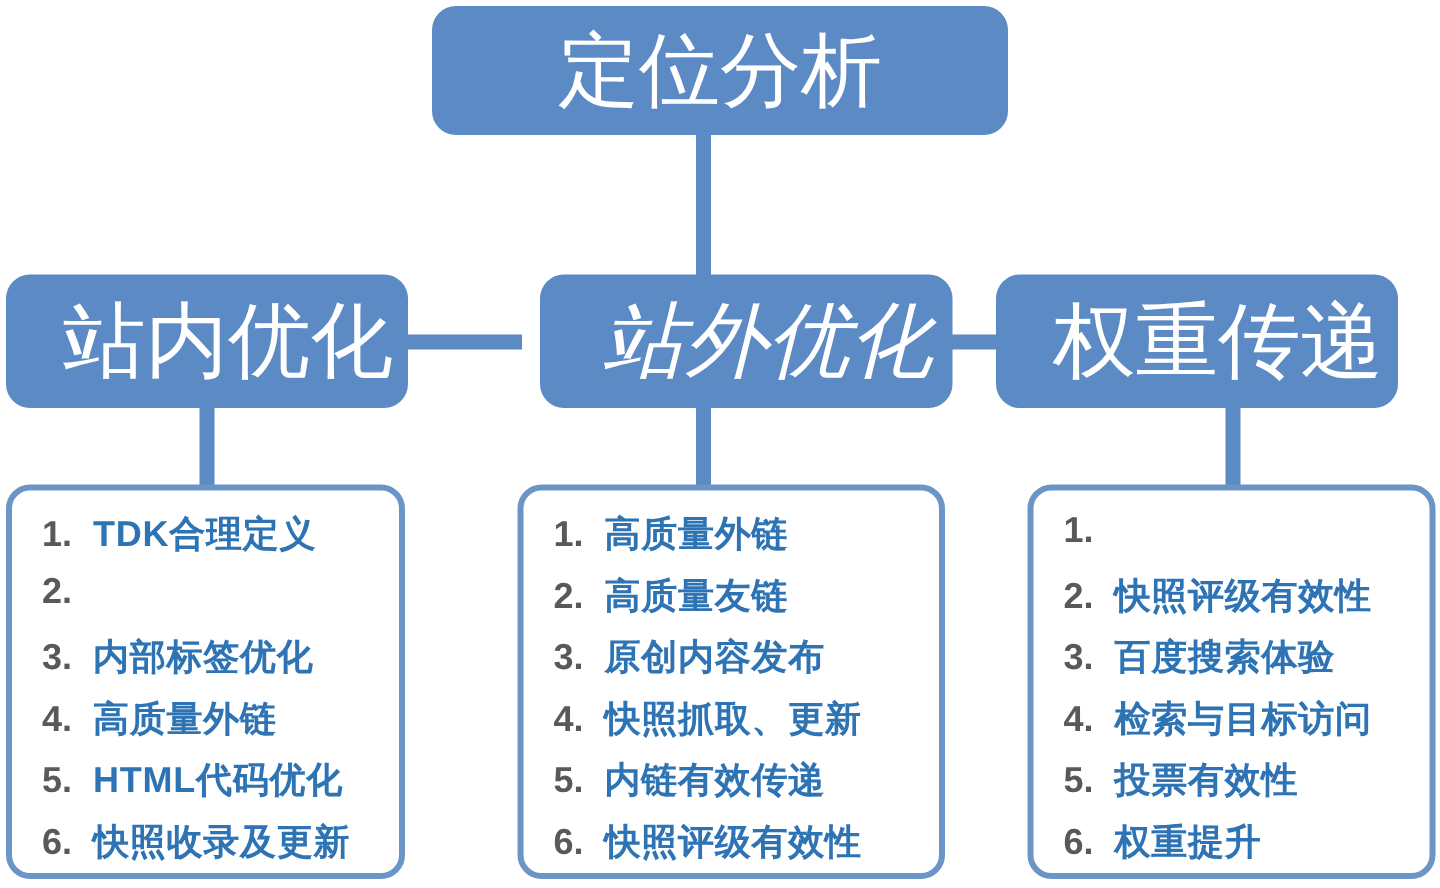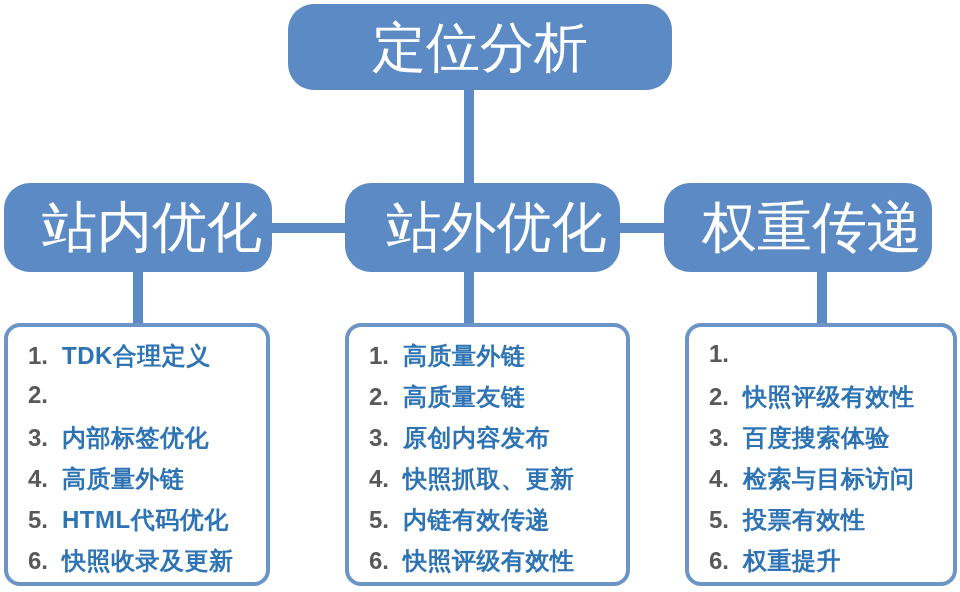--- a/index.html
+++ b/index.html
@@ -17,36 +17,36 @@
   .canvas{
     position:relative;
     width:960px;height:592px;
     background:#fff;
     overflow:hidden;
   }
   .node{
     position:absolute;
     background:var(--node-fill);
     color:var(--node-text);
-    border-radius:26px;
+    border-radius:16px;
     display:flex;align-items:center;justify-content:center;
     font-weight:400;
     line-height:1;
   }
   .node-root{
     left:288px;top:4px;width:384px;height:86px;
     font-size:54px;
   }
   .node-branch{
     top:183px;height:89px;
     font-size:55px;
     padding-left:28px;
   }
   .node-b0{left:4px;width:268px;}
-  .node-b1{left:345px;width:275px;}
+  .node-b1{left:360px;width:275px;font-style:italic;}
   .node-b2{left:664px;width:268px;}
   .connector{
     position:absolute;
     background:var(--connector);
   }
   .conn-root{left:464px;top:88px;width:10px;height:98px;}
   .conn-h-left{left:268px;top:223px;width:80px;height:10px;}
   .conn-h-right{left:617px;top:223px;width:74px;height:10px;}
   .conn-v{top:269px;width:10px;height:56px;}
   .conn-v0{left:133px;}

